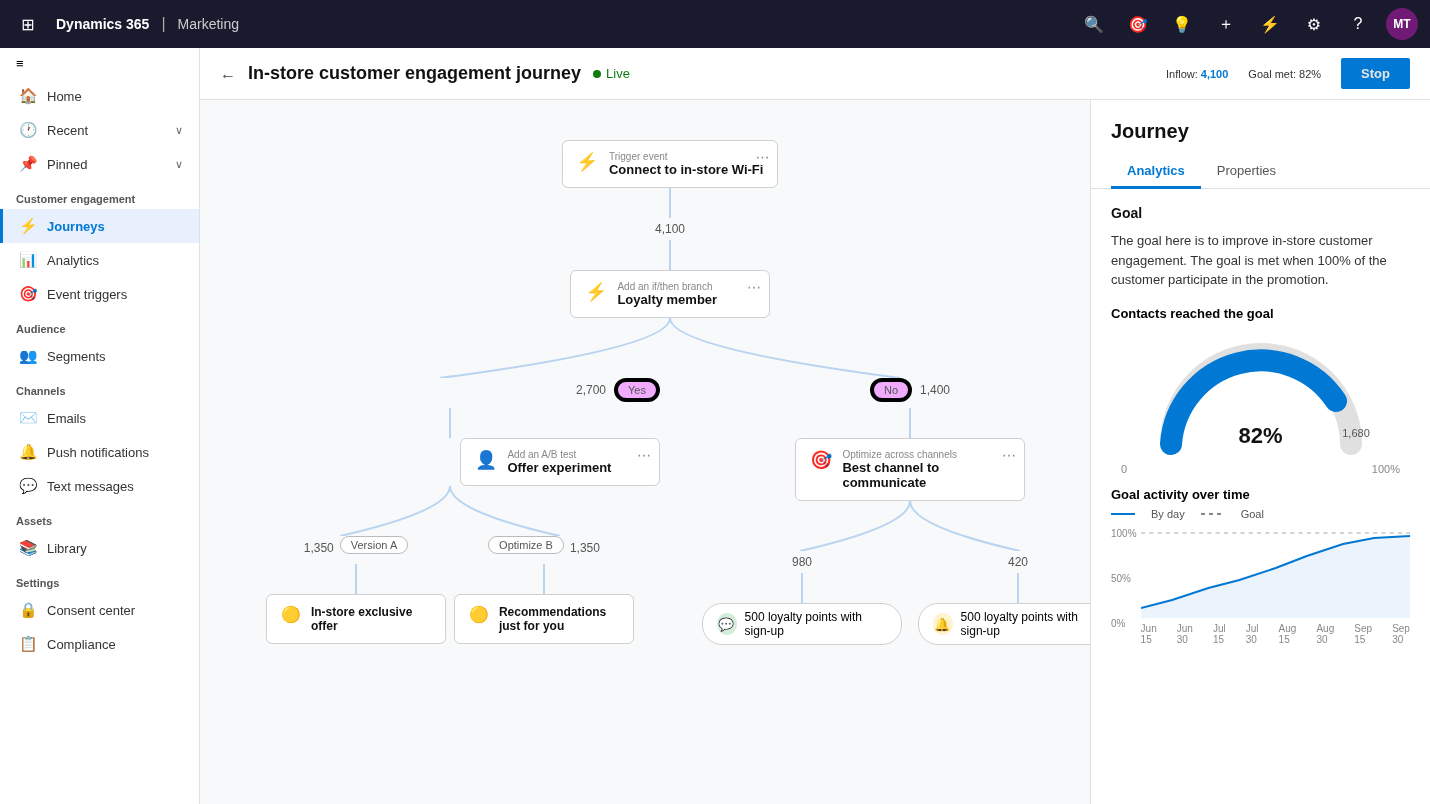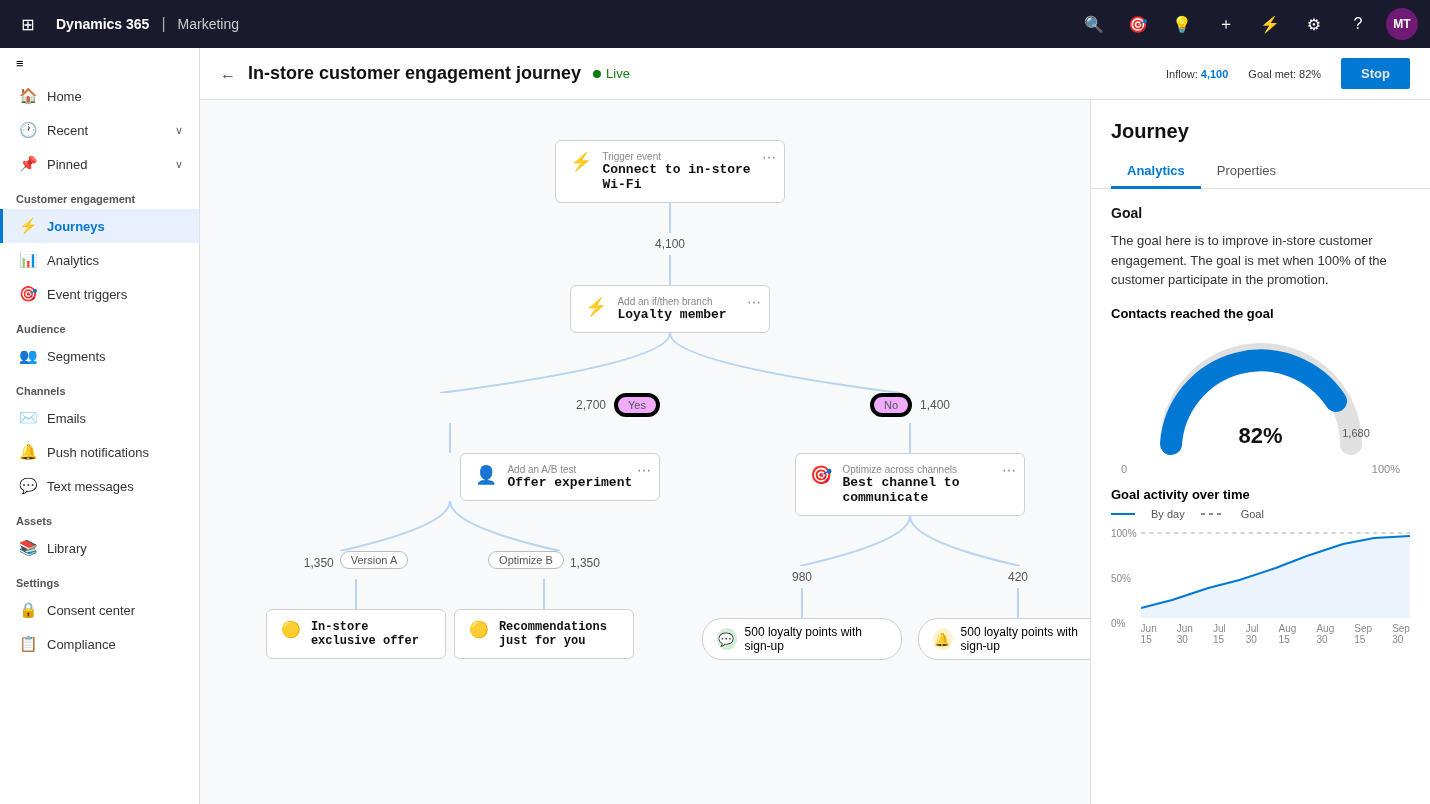--- a/index.html
+++ b/index.html
@@ -104,21 +104,21 @@
       border: 1px solid #d0d0d0;
       border-radius: 6px;
       padding: 10px 14px;
       min-width: 200px;
       max-width: 230px;
       display: flex; align-items: flex-start; gap: 10px;
       position: relative;
     }
     .node-card-icon { font-size: 18px; color: #0078d4; flex-shrink: 0; }
     .node-label { font-size: 10px; color: #888; }
-    .node-title { font-size: 13px; font-weight: 600; color: #111; font-family: Liberation Mono, monospace; }
+    .node-title { font-size: 13px; font-weight: 600; color: #111; }
     .node-menu { position: absolute; top: 8px; right: 8px; font-size: 14px; color: #888; cursor: pointer; }
 
     .connector-line {
       width: 2px; background: #b8d4f0; min-height: 30px;
       margin: 0 auto;
     }
     .connector-count {
       font-size: 12px; color: #555; text-align: center; margin: 4px 0;
     }
     .branch-label-row { display: flex; align-items: center; gap: 8px; margin-bottom: 6px; }

